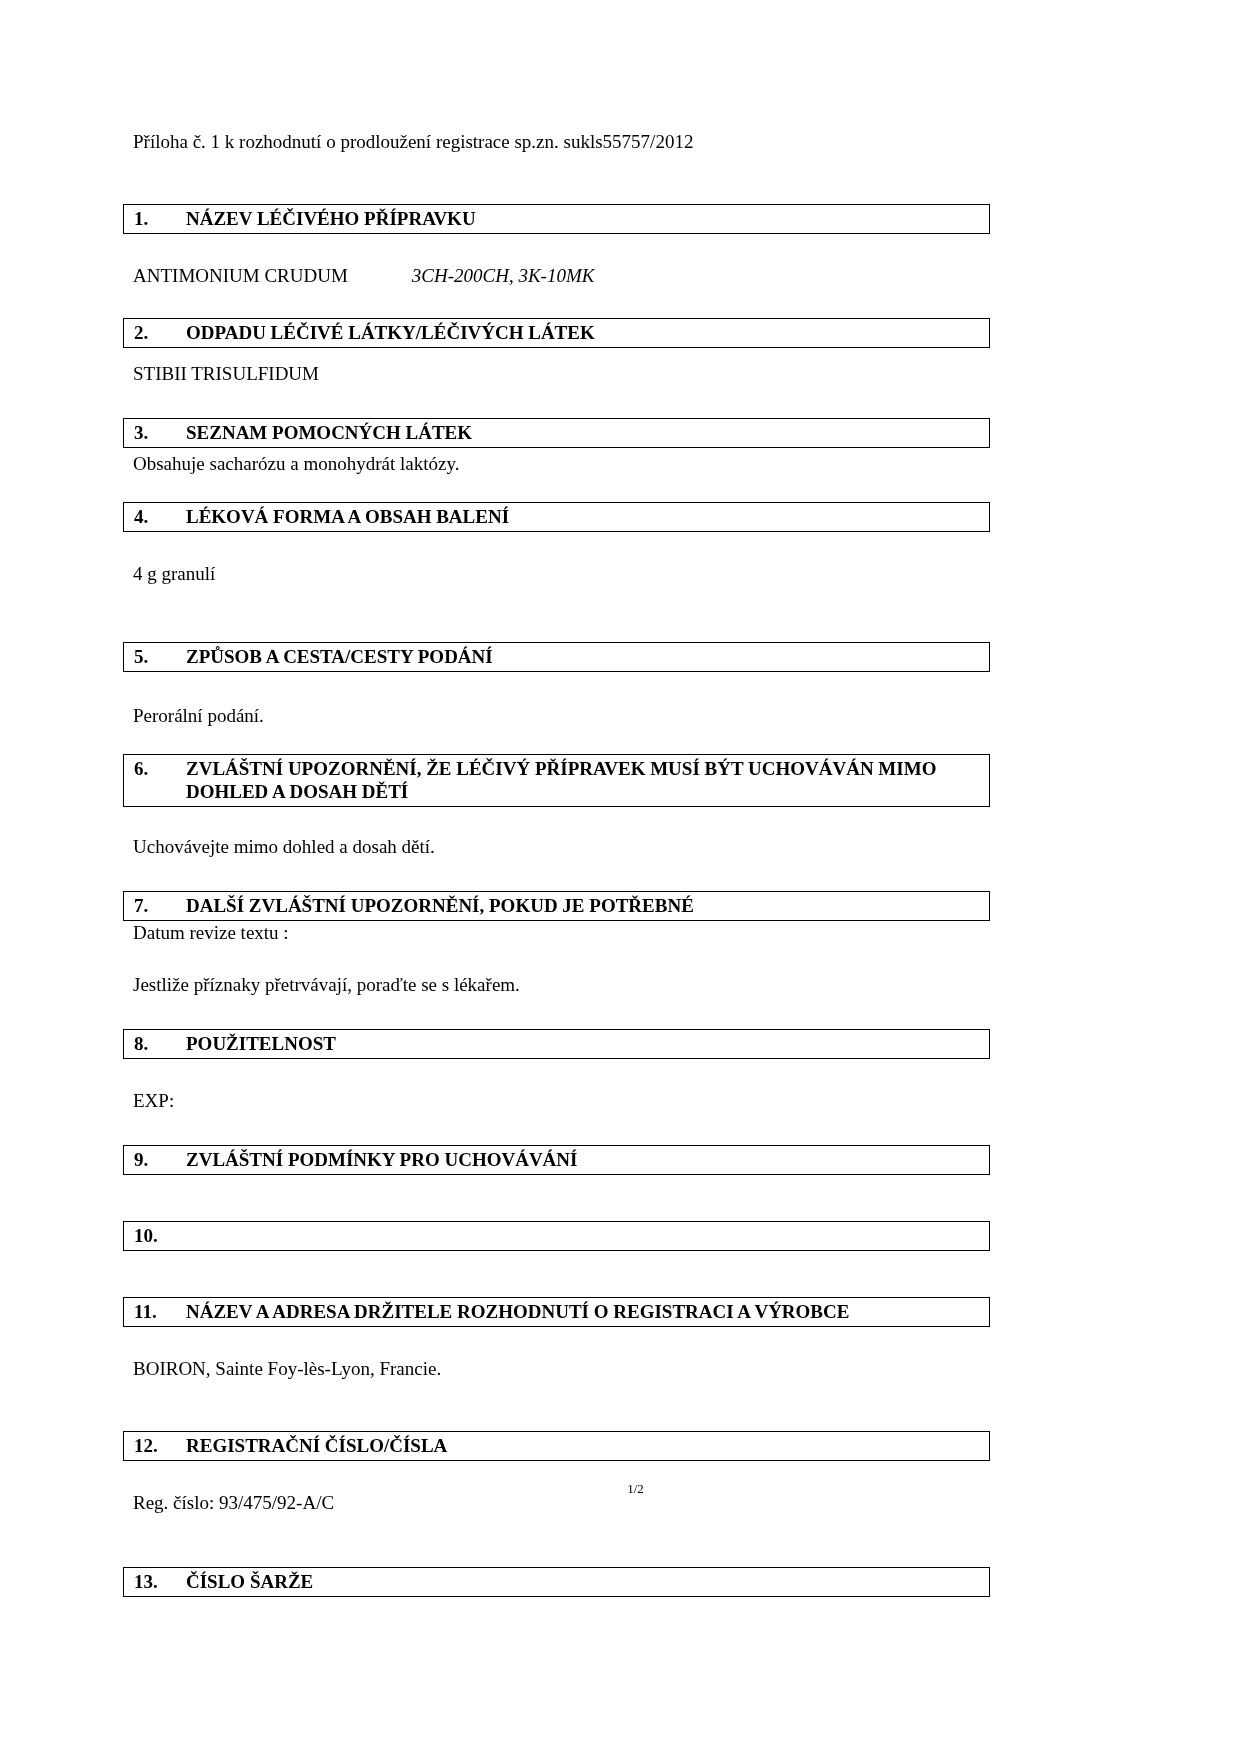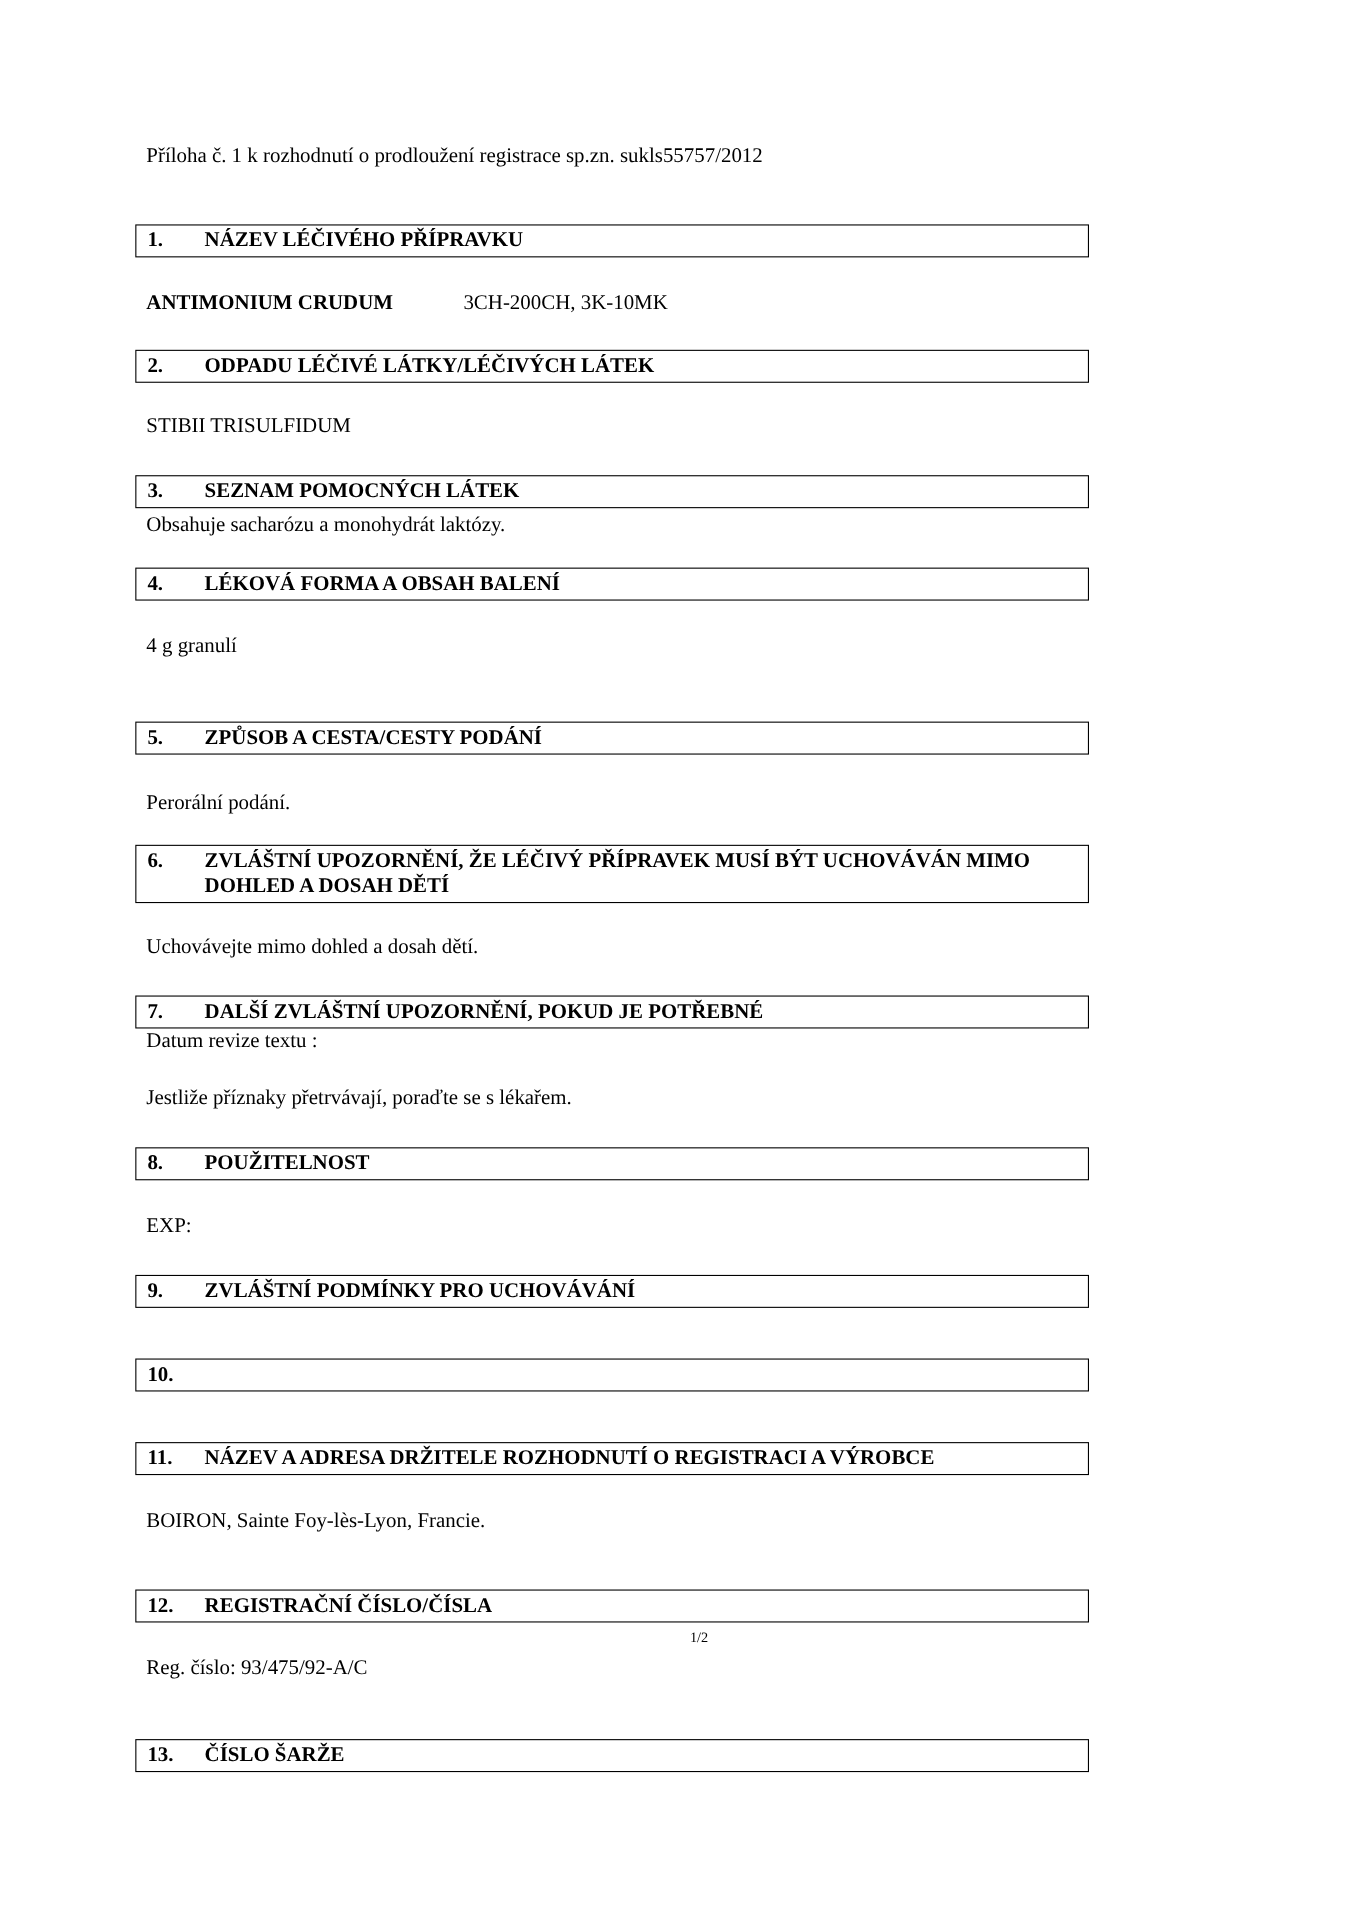--- a/index.html
+++ b/index.html
@@ -43,22 +43,22 @@
     flex-shrink: 0;
   }
   .sec-title {
     flex: 1;
   }
   p.body-text {
     margin: 0;
     padding-left: 10px;
     line-height: 24px;
   }
-  .bold { font-weight: bold; }
-  .dilution { display: inline-block; margin-left: 64px; }
+  .bold { font-weight: normal; }
+  .dilution { display: inline-block; margin-left: 64px; font-style: italic; }
   .footer {
     position: absolute;
     left: 0;
     top: 1480px;
     width: 100%;
     text-align: center;
     font-size: 13px;
     line-height: 18px;
   }
 </style>
@@ -75,21 +75,21 @@
       <span class="sec-title">NÁZEV LÉČIVÉHO PŘÍPRAVKU</span>
     </div>
     <p class="body-text" style="margin-top:30px">
       <span class="bold">ANTIMONIUM CRUDUM</span><span class="dilution">3CH-200CH, 3K-10MK</span>
     </p>
 
     <div class="sec-box" style="margin-top:30px">
       <span class="sec-num">2.</span>
       <span class="sec-title">ODPADU LÉČIVÉ LÁTKY/LÉČIVÝCH LÁTEK</span>
     </div>
-    <p class="body-text" style="margin-top:28px">STIBII TRISULFIDUM</p>
+    <p class="body-text" style="margin-top:14px">STIBII TRISULFIDUM</p>
 
     <div class="sec-box" style="margin-top:32px">
       <span class="sec-num">3.</span>
       <span class="sec-title">SEZNAM POMOCNÝCH LÁTEK</span>
     </div>
     <p class="body-text" style="margin-top:4px">Obsahuje sacharózu a monohydrát laktózy.</p>
 
     <div class="sec-box" style="margin-top:26px">
       <span class="sec-num">4.</span>
       <span class="sec-title">LÉKOVÁ FORMA A OBSAH BALENÍ</span>

